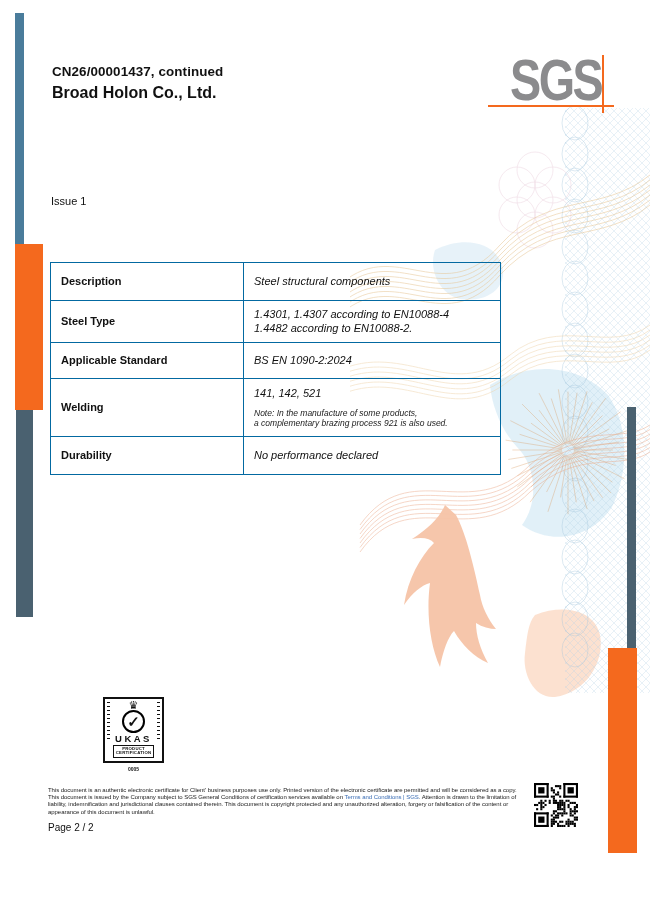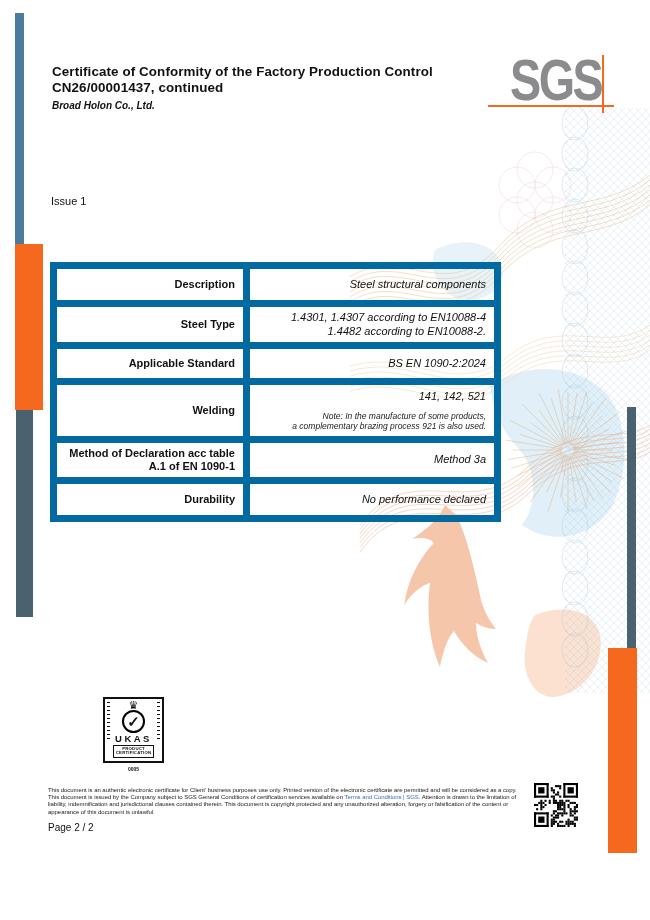--- a/index.html
+++ b/index.html
@@ -15,36 +15,36 @@
   .bar { position:absolute; }
   #bar-left-blue   { left:15px; top:13px;  width:9px;  height:231px; background:#4A7C9B; }
   #bar-left-orange { left:15px; top:244px; width:28px; height:166px; background:#F4691E; }
   #bar-left-slate  { left:16px; top:410px; width:17px; height:207px; background:#4A6170; }
   #bar-right-slate { left:627px; top:407px; width:9px; height:241px; background:#4A6170; }
   #bar-right-orange{ left:608px; top:648px; width:29px; height:205px; background:#F4691E; }
 
   
   #header-block { left:52px; top:64px; z-index:2; }
   .title-line { font-size:13.4px; font-weight:bold; line-height:16px; letter-spacing:0.1px; }
-  #company-name { font-size:10px; font-weight:bold; margin-top:4px;font-style:italic; }
+  #company-name { font-size:16px; font-weight:bold; margin-top:4px; }
   #issue-label { left:51px; top:195px; font-size:11px; z-index:2; }
 
   
   #sgs-logo-text {
     left:510px; top:54px; z-index:2;
     font-size:57px; font-weight:bold; color:#8B8B8D; line-height:52px;
     letter-spacing:-3px; transform:scaleX(0.82); transform-origin:left top;
   }
   #sgs-underline { left:488px; top:105px; width:126px; height:2px; background:#F4691E; z-index:3; }
   #sgs-vline { left:602px; top:55px; width:2px; height:58px; background:#F4691E; z-index:3; }
 
   
   #spec-table { left:50px; top:262px; width:451px; z-index:2;
     border-collapse:collapse; table-layout:fixed; background:transparent; }
-  #spec-table td { border:7px solid #0369a1; vertical-align:middle; padding:4px 8px 4px 10px;text-align:right; }
+  #spec-table td { border:1px solid #0369a1; vertical-align:middle; padding:4px 8px 4px 10px; }
   #spec-table td.lbl { width:193px; font-weight:bold; font-size:11px; line-height:13px; }
   #spec-table td.val { font-size:11px; line-height:13.5px;font-style:italic; }
   .prewrap { white-space:pre-line;margin-top:8px; }
   tr.r0 td { height:38px; } tr.r1 td { height:42px; } tr.r2 td { height:36px; }
   tr.r3 td { height:36px; } tr.r4 td { height:58px;margin-top:13px; } tr.r5 td { height:38px; }
   tr.r6 td { height:38px; }
   .cell-note { font-size:8.5px; line-height:10px; margin-top:7px; white-space:pre-line; color:#222; }
 
   
   #ukas-wrap { left:103px; top:697px; width:61px; z-index:2; text-align:center; }
@@ -194,21 +194,20 @@
   <path d="M95,450 C90,462 78,474 62,484 C72,482 80,483 84,488 C70,502 58,524 54,550 C62,538 72,530 80,528 C76,558 80,590 90,612 C93,596 98,582 104,576 C112,590 124,602 138,608 C130,594 126,580 126,568 C132,572 140,574 146,574 C138,564 132,552 130,540 C124,512 116,478 106,460 Z" fill="#f6c3a6" opacity="0.95"></path>
 </svg>
 
 <div class="bar deco" id="bar-left-blue"></div>
 <div class="bar deco" id="bar-left-orange"></div>
 <div class="bar deco" id="bar-left-slate"></div>
 <div class="bar deco" id="bar-right-slate"></div>
 <div class="bar deco" id="bar-right-orange"></div>
 
 <div class="abs" id="header-block">
-  <div class="title-line">Certificate of Conformity of the Factory Production Control</div>
   <div class="title-line">CN26/00001437, continued</div>
   <div id="company-name">Broad Holon Co., Ltd.</div>
 </div>
 <div class="abs" id="issue-label">Issue 1</div>
 
 <div class="abs" id="sgs-logo-text">SGS</div>
 <div class="abs deco" id="sgs-underline"></div>
 <div class="abs deco" id="sgs-vline"></div>
 
 <table class="abs" id="spec-table">
@@ -226,24 +225,20 @@
       <td class="lbl">Applicable Standard</td>
       <td class="val">BS EN 1090-2:2024</td>
     </tr>
     <tr class="r4">
       <td class="lbl">Welding</td>
       <td class="val">
         <div>141, 142, 521</div>
         <div class="cell-note">Note: In the manufacture of some products,
 a complementary brazing process 921 is also used.</div>
       </td>
-    </tr>
-    <tr class="r5">
-      <td class="lbl">Method of Declaration acc table A.1 of EN 1090-1</td>
-      <td class="val">Method 3a</td>
     </tr>
     <tr class="r6">
       <td class="lbl">Durability</td>
       <td class="val">No performance declared</td>
     </tr>
   </tbody>
 </table>
 
 <div class="abs" id="ukas-wrap">
   <div id="ukas-box">

